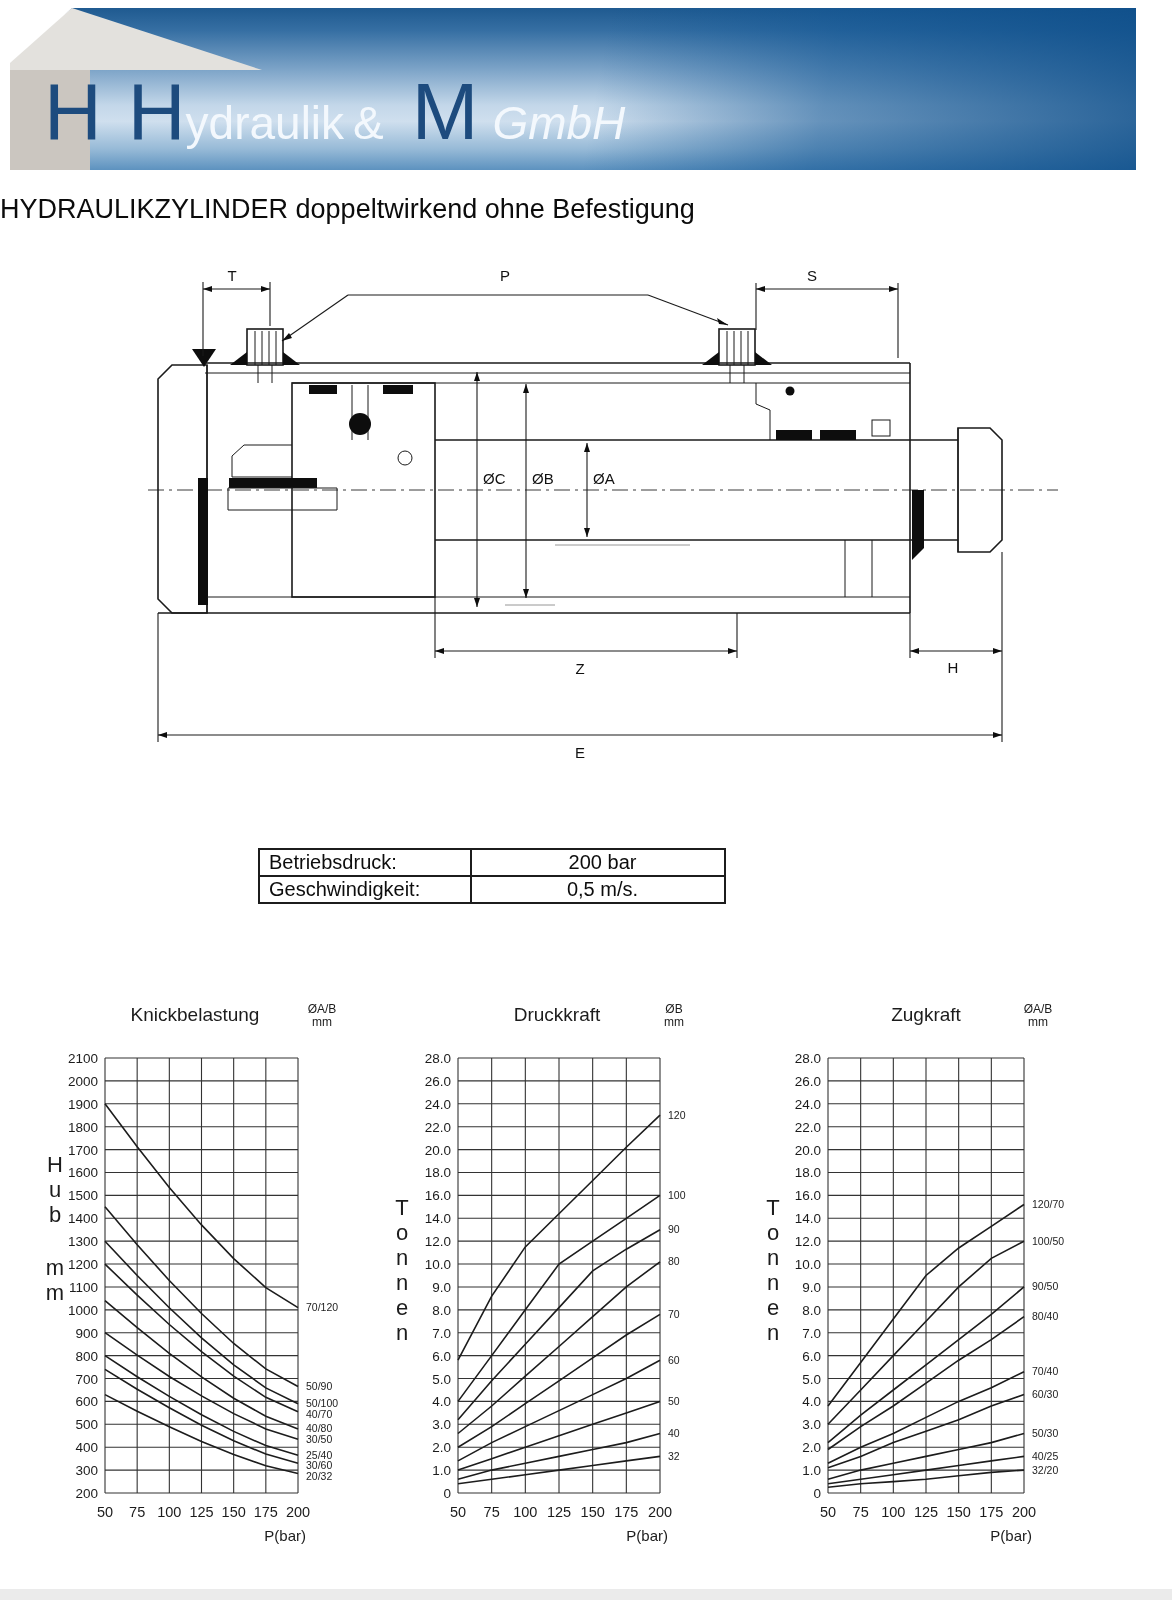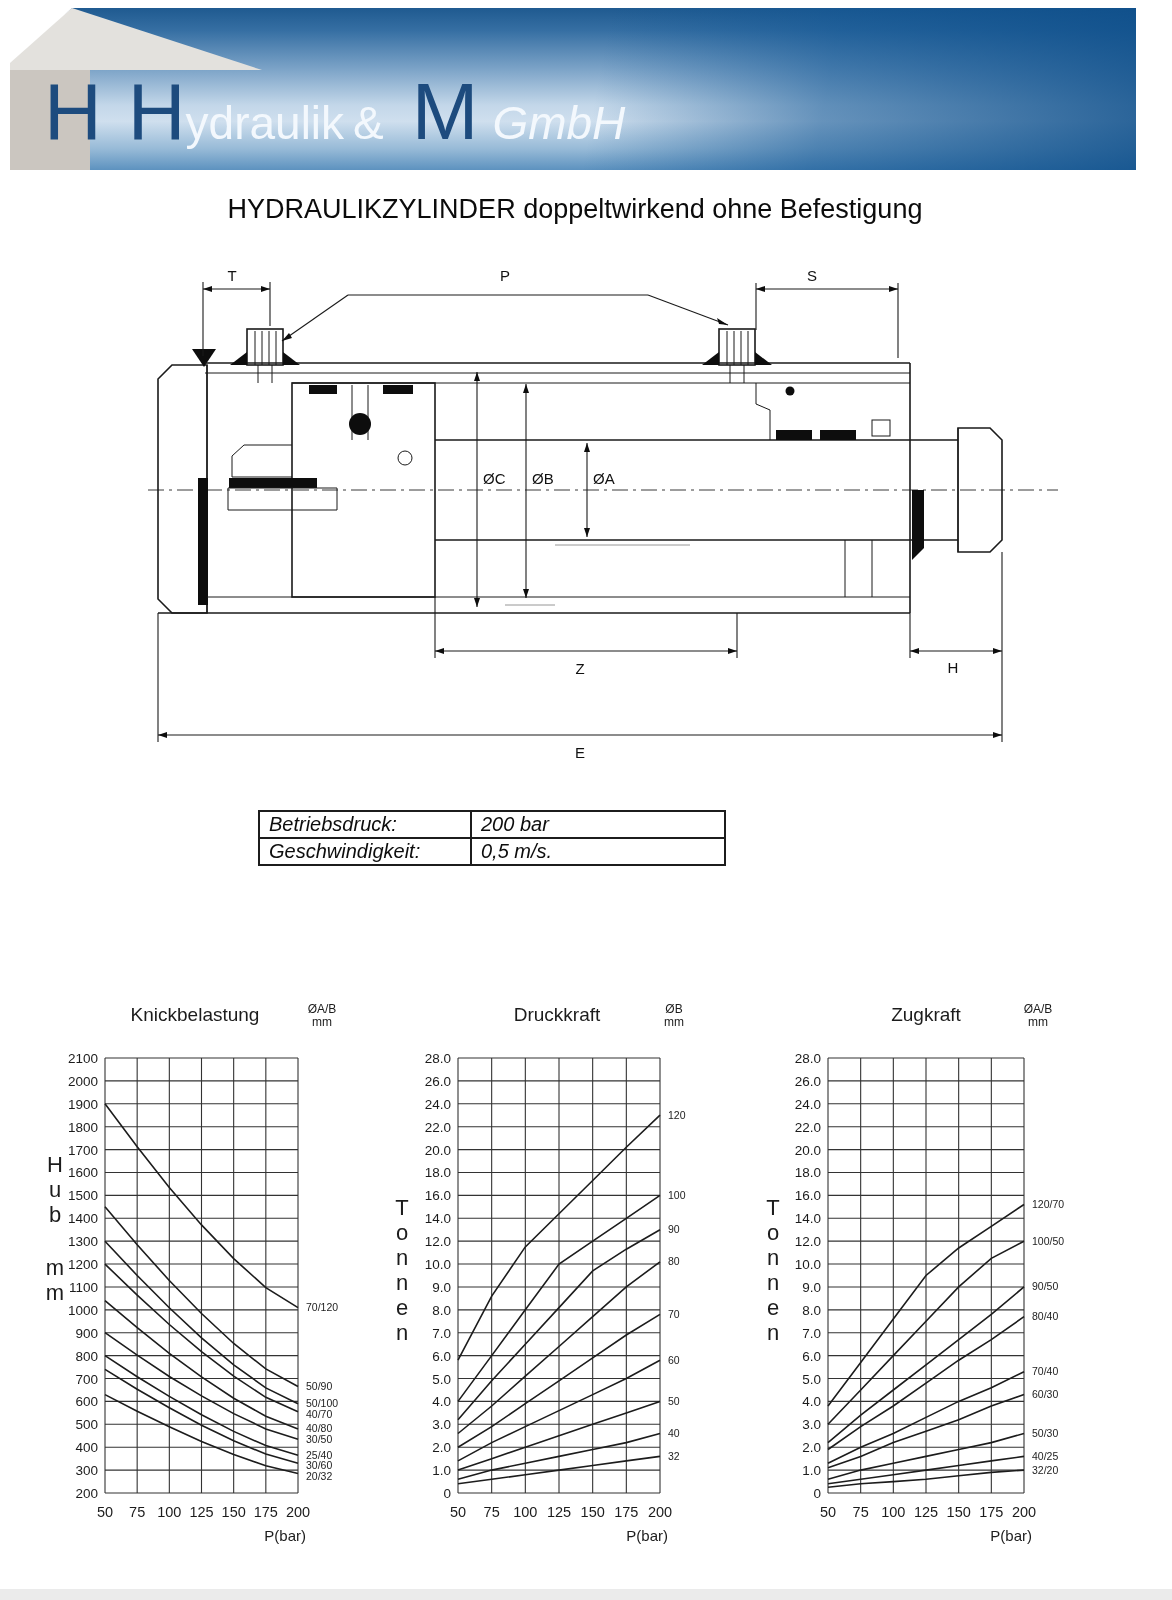--- a/index.html
+++ b/index.html
@@ -19,42 +19,42 @@
   }
   #logo-text .big{font-size:80px;line-height:1;color:#1d4b7e;font-weight:400;}
   #logo-text .caps{font-size:46px;line-height:1;color:#eef5fb;letter-spacing:2px;}
   #logo-text .small{font-size:46px;line-height:1;color:#f3f8fd;}
   #logo-text .gap{margin-left:26px;}
   #logo-text .amp{margin-left:9px;margin-right:2px;}
   #logo-text .suffix{margin-left:14px;font-style:italic;}
 
   
   #doc-title{
-    position:absolute;left:0;top:194px;width:1150px;text-align:center;
+    position:absolute;left:0;top:194px;width:1150px;
     font-size:27px;color:#0b0b0b;
   }
 
   
   #drawing-svg{position:absolute;left:0;top:240px;}
   #drawing-svg text{font-family:"Liberation Sans",sans-serif;font-size:15px;fill:#111;}
   .ol{fill:none;stroke:#1a1a1a;stroke-width:1.6;}
   .thin{fill:none;stroke:#1a1a1a;stroke-width:1;}
   .dim{fill:none;stroke:#1a1a1a;stroke-width:1.1;}
   .blk{fill:#0d0d0d;stroke:none;}
 
   
   #spec-table{
-    position:absolute;left:258px;top:810px;border-collapse:collapse;font-style:italic;
+    position:absolute;left:258px;top:848px;border-collapse:collapse;
   }
   #spec-table td{
     border:2px solid #1c1c1c;height:25px;font-size:20px;color:#0d0d0d;
     padding:0 0 0 9px;vertical-align:middle;
   }
   #spec-table td.c1{width:201px;}
-  #spec-table td.c2{width:243px;}
+  #spec-table td.c2{width:243px;text-align:center;}
 
   
   #charts-svg{position:absolute;left:0;top:995px;}
   #charts-svg text{font-family:"Liberation Sans",sans-serif;fill:#1c1c1c;}
 
   #bottom-strip{position:absolute;left:0;top:1589px;width:1172px;height:11px;background:#ebebeb;}
 </style>
 </head>
 <body>
 

